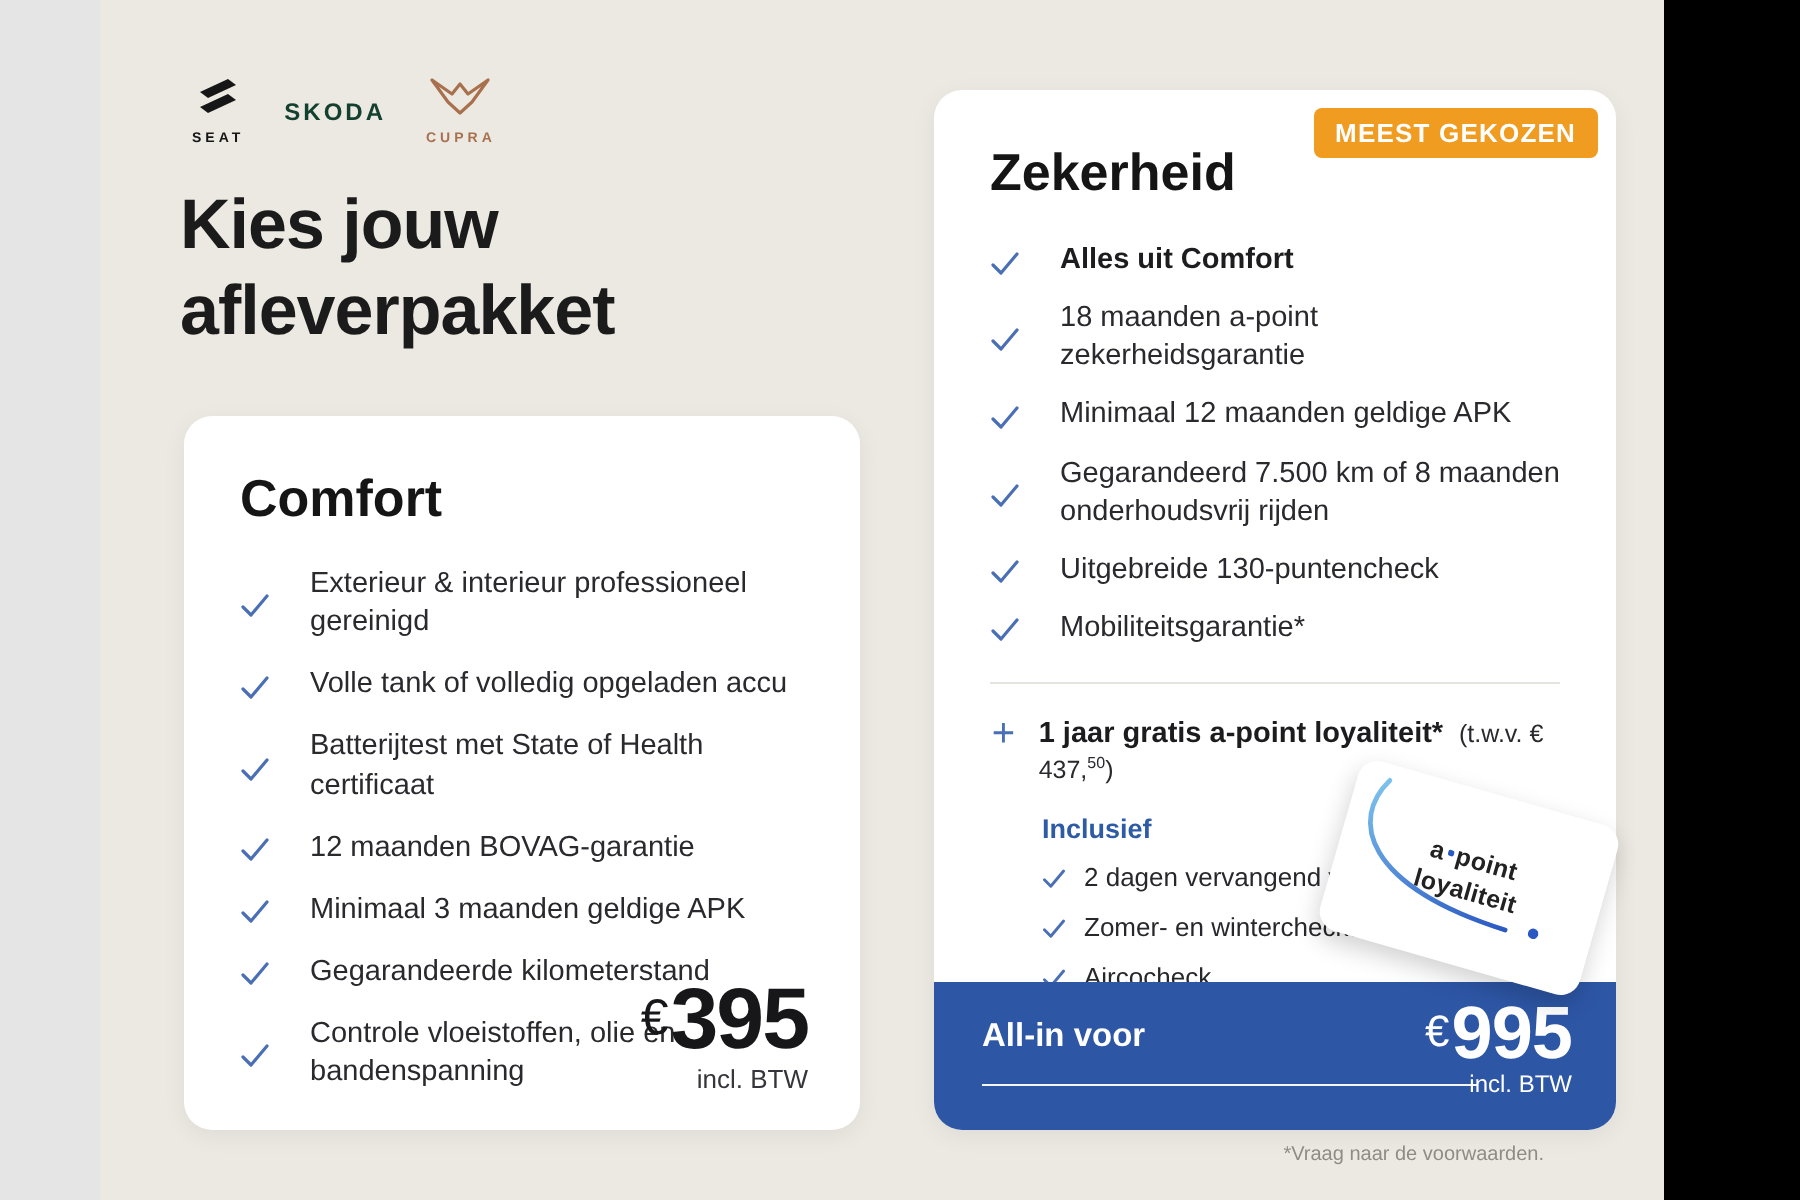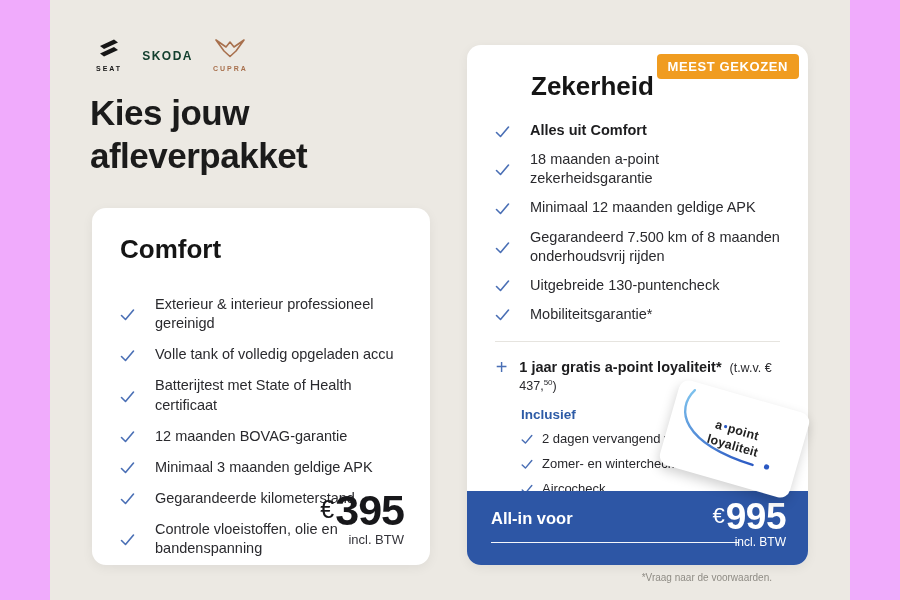--- a/index.html
+++ b/index.html
@@ -1,17 +1,17 @@
 <!DOCTYPE html>
 <html><head>
 <meta charset="utf-8">
 <style>
   * { margin:0; padding:0; box-sizing:border-box; }
   body { background:#000; font-family:"Liberation Sans", sans-serif; }
-  .stage { position:relative; width:900px; height:600px; background:#f0abfc; overflow:hidden; }
+  .stage { position:relative; width:832px; height:600px; background:#e5e5e5; overflow:hidden; }
   .canvas { position:absolute; left:50px; top:0; width:800px; height:600px; background:#ECE9E3; }
 
   
   .logos { position:absolute; left:46px; top:38px; display:flex; align-items:flex-start; gap:20px; }
   .logo-block { display:flex; flex-direction:column; align-items:center; }
   .logo-label { font-size:7px; font-weight:700; letter-spacing:2px; margin-top:3px; }
   .seat-label { color:#161616; }
   .skoda-word { font-size:12px; font-weight:700; letter-spacing:1.5px; color:#14402f; margin-top:11px; }
   .cupra-label { color:#a8704d; }
 
@@ -20,39 +20,39 @@
              color:#1b1b1b; line-height:1.22; letter-spacing:-0.5px; }
 
   
   .card { position:absolute; background:#fff; border-radius:14px;
           box-shadow:0 3px 12px rgba(0,0,0,0.06); }
   .card-comfort { left:42px; top:208px; width:338px; height:357px; }
   .card-zeker   { left:417px; top:45px;  width:341px; height:520px; }
   .card-title { font-size:26px; font-weight:700; color:#151515; }
 
   .comfort-inner { padding:26px 28px 0; }
-  .comfort-inner .card-title { margin-bottom:30px; }
+  .comfort-inner .card-title { margin-bottom:18px; }
 
   ul.checklist { list-style:none; }
   .checklist li { display:flex; gap:20px; font-size:14.5px; color:#2a2a2e;
                   line-height:1.32; margin-bottom:12px;align-items:center; }
   .checklist .chk { flex:0 0 auto; width:15px; height:14px; margin-top:2px; color:#4a6fb5; }
   .checklist li.strong span.txt { font-weight:700; color:#1d1d1f; }
 
   .price-block { position:absolute; right:26px; bottom:18px; text-align:right; color:#17171a; }
   .price-cur { font-size:25px; font-weight:500; vertical-align:7px; margin-right:1px; }
   .price-amt { font-size:43px; font-weight:700; letter-spacing:-1px; }
   .price-note { font-size:13px; color:#35353b; margin-top:-3px; }
 
   
   .badge { position:absolute; top:9px; right:9px; background:#F09C20; color:#fff;
            font-size:13px; font-weight:700; letter-spacing:0.6px; padding:5px 11px;
            border-radius:4px; }
   .zeker-inner { padding:26px 28px 0; }
-  .zeker-inner .card-title { margin-bottom:19px;margin-left:36px; }
+  .zeker-inner .card-title { margin-bottom:19px; }
   .zeker-inner .checklist li { margin-bottom:10px; }
 
   .divider { border-top:1px solid #e6e4df; margin:17px 0 16px; }
 
   .loyalty-row { display:flex; gap:11px; }
   .plus-icon { color:#4a6fb5; font-size:20px; font-weight:500; line-height:1;
                width:15px; text-align:center; margin-top:-1px; }
   .loyalty-title { font-size:14.5px; font-weight:700; color:#1c1c1e; }
   .loyalty-value { font-size:12.5px; color:#2a2a2e; font-weight:400; }
   .loyalty-value sup { font-size:8px; }

